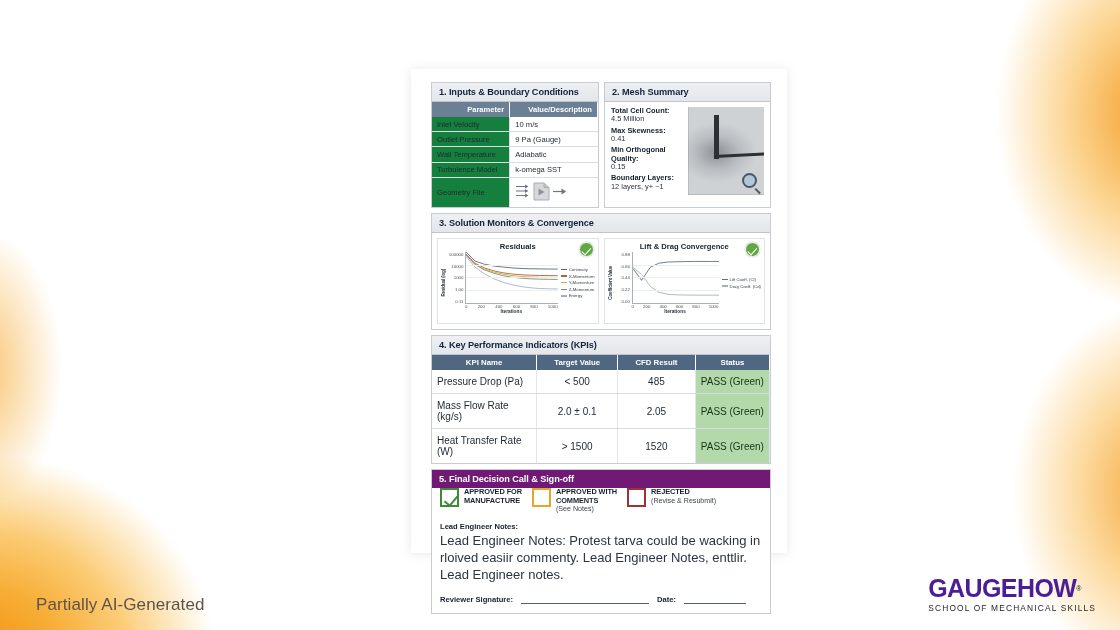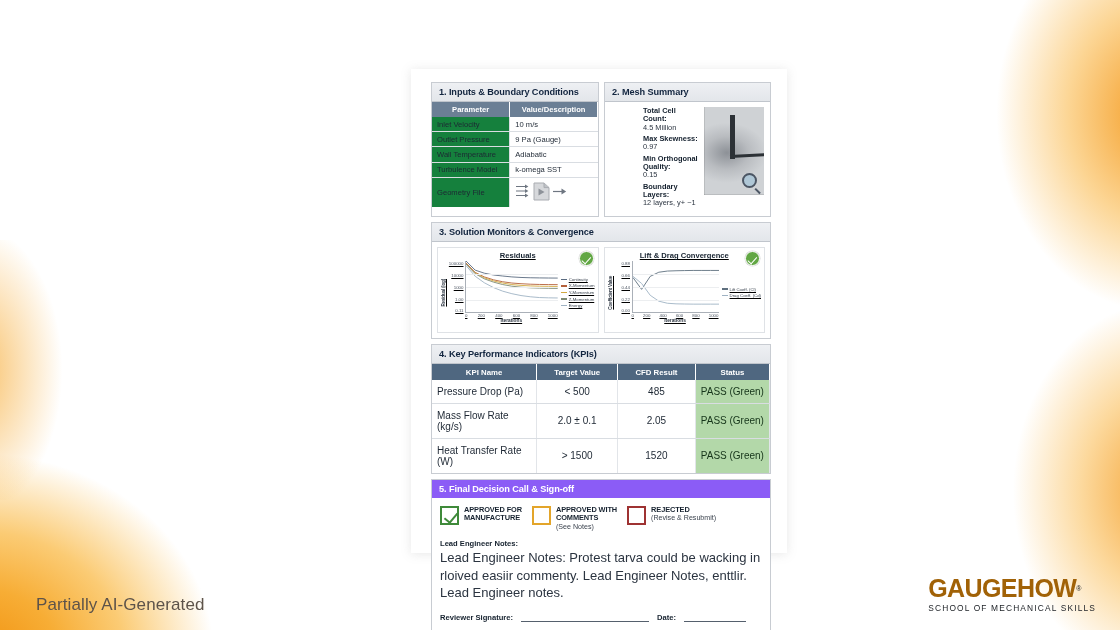--- a/index.html
+++ b/index.html
@@ -48,49 +48,49 @@
   
   .section { margin-bottom: 5px; background: #fff; border: 1px solid #c8ccd2; }
   .sec-head {
     background: linear-gradient(180deg,#eef0f3 0%, #e3e6ea 100%);
     color: #12253f;
     font-weight: bold; font-size: 9.2px;
     padding: 4px 6px 4px 7px;
     border-bottom: 1px solid #c0c5cc;
     letter-spacing: -0.1px;
   }
-  .sec-head.navy { background: #8b5cf6; color: #ffffff; border-bottom: none; }
+  .sec-head.navy { background: #701a75; color: #ffffff; border-bottom: none; }
 
   
   .row-top { display: flex; gap: 5px; margin-bottom: 5px; }
   .panel-inputs { width: 168px; background:#fff; border:1px solid #c8ccd2; }
   .panel-mesh   { width: 167px; background:#fff; border:1px solid #c8ccd2; }
 
   
   table { border-collapse: collapse; width: 100%; }
   .tbl th {
     background: #6b7f95; color: #ffffff;
-    font-size: 7.6px; font-weight: bold; text-align: center;
+    font-size: 7.6px; font-weight: bold; text-align: right;
     padding: 3px 5px; border-right: 1px solid #fff;
   }
   .tbl td {
     font-size: 7.6px; color: #1d2733;
     padding: 2.6px 5px;
     border-bottom: 1px solid #d9dde2;
     background: #fff;
   }
   .tbl td.k { background: #15803d; border-right: 1px solid #d9dde2; }
   .tbl tr:last-child td { border-bottom: none; }
 
   .geo-row td { padding-top: 4px; padding-bottom: 4px; }
   .geo-icons { display: flex; align-items: center; gap: 3px; }
 
   
   .mesh-body { display: flex; padding: 5px 6px 6px 6px; gap: 5px; }
-  .mesh-stats { width: 74px; margin-left: 32px; }
+  .mesh-stats { width: 74px; }
   .mesh-stats .lbl { font-size: 7.4px; font-weight: bold; color:#14202e; line-height:1.12; }
   .mesh-stats .val { font-size: 7.4px; color:#2b3440; line-height:1.2; margin-bottom: 2.5px; }
   .mesh-img {
     position: relative; width: 78px; height: 88px;
     background:
       linear-gradient(90deg, rgba(0,0,0,0.10) 0 1px, rgba(0,0,0,0) 1px 4px),
       linear-gradient(0deg, rgba(0,0,0,0.10) 0 1px, rgba(0,0,0,0) 1px 4px),
       radial-gradient(ellipse 40px 30px at 38% 52%, #8d9197 0%, #b9bcc0 55%, #cfd2d5 100%),
       #c4c7cb;
     overflow: hidden;
@@ -98,21 +98,21 @@
   .mesh-wall { position:absolute; left: 26px; top: 8px; width: 5px; height: 44px; background:#2c3136; }
   .mesh-plate { position:absolute; left: 26px; top: 48px; width: 52px; height: 3px; background:#2c3136;
                 transform: rotate(-3deg); transform-origin: left center; }
   .mag { position:absolute; right: 3px; bottom: 3px; width: 19px; height: 19px; }
   .mag-lens { width: 15px; height: 15px; border-radius: 50%; border: 2px solid #4c5664;
               background: rgba(150,190,215,0.55); }
   .mag-handle { position:absolute; right: 0px; bottom: 0px; width: 7px; height: 2.4px;
                 background:#4c5664; transform: rotate(45deg); }
 
   
-  .charts { display: flex; gap: 5px; padding: 5px; text-decoration: underline; }
+  .charts { display: flex; gap: 5px; padding: 5px; }
   .chart-box { position: relative; flex: 1; height: 86px; background:#fff; border: 1px solid #dfe2e6; padding: 3px; }
   .chart-title { text-align:center; font-size: 7.6px; font-weight:bold; color:#16222f; margin-bottom: 1px; }
   .badge-ok {
     position:absolute; right: 4px; top: 3px; width: 15px; height: 15px; border-radius:50%;
     background:#62a744; border: 1.5px solid #ffffff; box-shadow: 0 0 0 0.5px #d8d8d8;
   }
   .badge-ok::after {
     content:""; position:absolute; left:4.3px; top:3px; width:4px; height:7.5px;
     border:solid #fff; border-width: 0 1.6px 1.6px 0; transform: rotate(42deg);
   }
@@ -133,21 +133,21 @@
   .kpi th { background:#4f6780; color:#fff; font-size:7.8px; font-weight:bold; padding:3.2px 5px;
             border-right:1px solid #ffffff; text-align:center; }
   .kpi th.left { text-align:center; }
   .kpi td { font-size:10px; color:#1d2733; padding:6px 5px; text-align:center;
             border-bottom:1px solid #d9dde2; border-right:1px solid #e2e5e9; }
   .kpi td.left { text-align:left; }
   .kpi td.pass { background:#b3d8a9; color:#16351a; }
   .kpi tr:last-child td { border-bottom:none; }
 
   
-  .decision-body { padding: 8px 8px 9px 8px; }
+  .decision-body { padding: 0 8px 9px 8px; }
   .checks { display:flex; gap: 10px; margin-bottom: 8px; }
   .check-item { display:flex; align-items:flex-start; gap:5px; }
   .cbox { width:19px; height:19px; border:2.2px solid #3f8a3a; background:#fff; flex:none; position:relative; }
   .cbox.amber { border-color:#e3a52a; }
   .cbox.red   { border-color:#9e3232; }
   .cbox.checked::after {
     content:""; position:absolute; left:5px; top:2.5px; width:6px; height:11px;
     border:solid #3f8a3a; border-width:0 2.2px 2.2px 0; transform: rotate(40deg);
   }
   .check-txt .t1 { font-size:7.4px; font-weight:bold; color:#16222f; line-height:1.15; letter-spacing:-0.1px; }
@@ -159,21 +159,21 @@
   .rule { border-bottom:1px solid #55606d; height:9px; }
   .rule.sig { width:128px; }
   .rule.date { width:62px; }
 
   
   .watermark {
     position:absolute; left:36px; top:595px; z-index:5;
     font-size:17px; color:#5d534a; letter-spacing:0.1px;
   }
   .logo { position:absolute; right:24px; top:576px; z-index:5; text-align:left; }
-  .logo-main { font-size:25px; font-weight:bold; color:#a16207; letter-spacing:-0.6px; line-height:1;
+  .logo-main { font-size:25px; font-weight:bold; color:#4c1d95; letter-spacing:-0.6px; line-height:1;
                display:inline-block; }
   .logo-reg { font-size:7px; vertical-align:super; color:#111418; }
   .logo-sub { font-size:8.4px; color:#1b1f24; letter-spacing:1.15px; margin-top:2px; }
 </style>
 </head>
 <body>
 
 <div class="bg-layer">
   <div class="glow-right"></div>
   <div class="glow-right2"></div>
@@ -247,21 +247,21 @@
         </table>
     </div>
 
     <div class="panel-mesh">
       <div class="sec-head">2. Mesh Summary</div>
       <div class="mesh-body">
         <div class="mesh-stats">
           <div class="lbl">Total Cell Count:</div>
           <div class="val">4.5 Million</div>
           <div class="lbl">Max Skewness:</div>
-          <div class="val">0.97</div>
+          <div class="val">0.41</div>
           <div class="lbl">Min Orthogonal Quality:</div>
           <div class="val">0.15</div>
           <div class="lbl">Boundary Layers:</div>
           <div class="val">12 layers, y+ ~1</div>
         </div>
         <div class="mesh-img">
           <div class="mesh-wall"></div>
           <div class="mesh-plate"></div>
           <div class="mag">
             <div class="mag-lens"></div>

